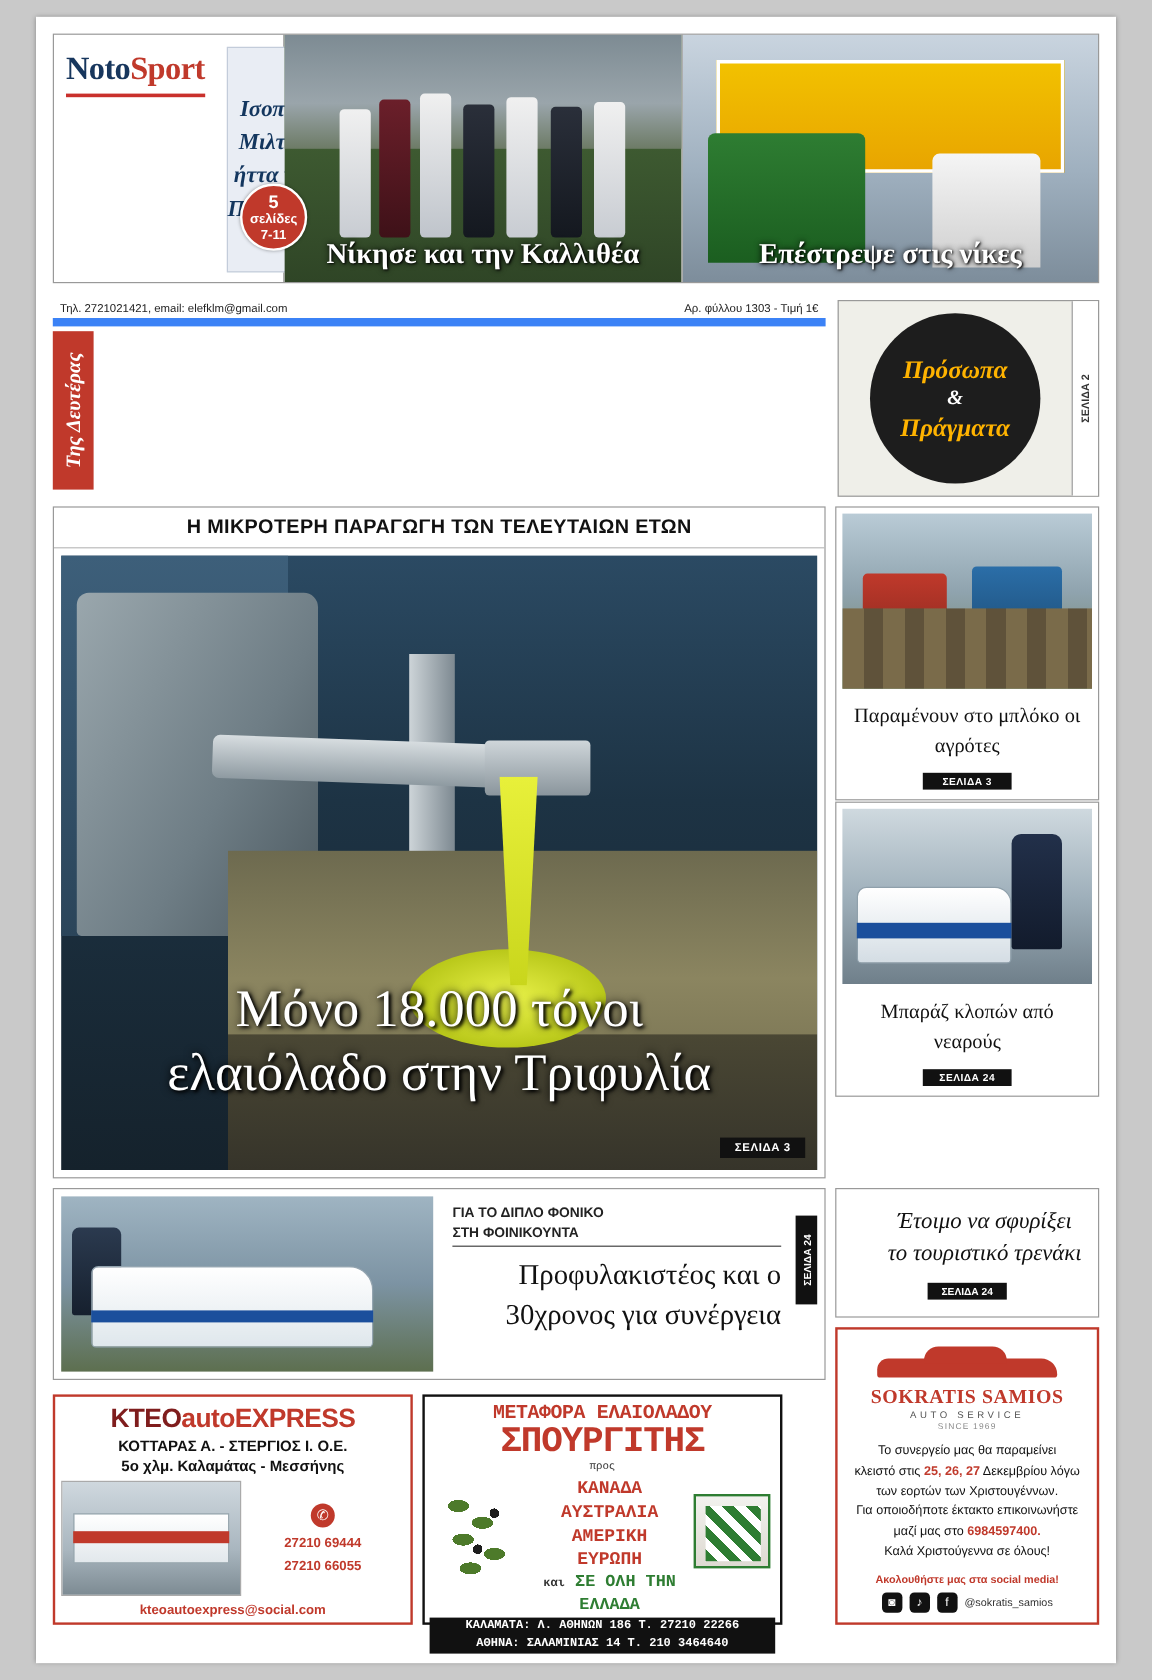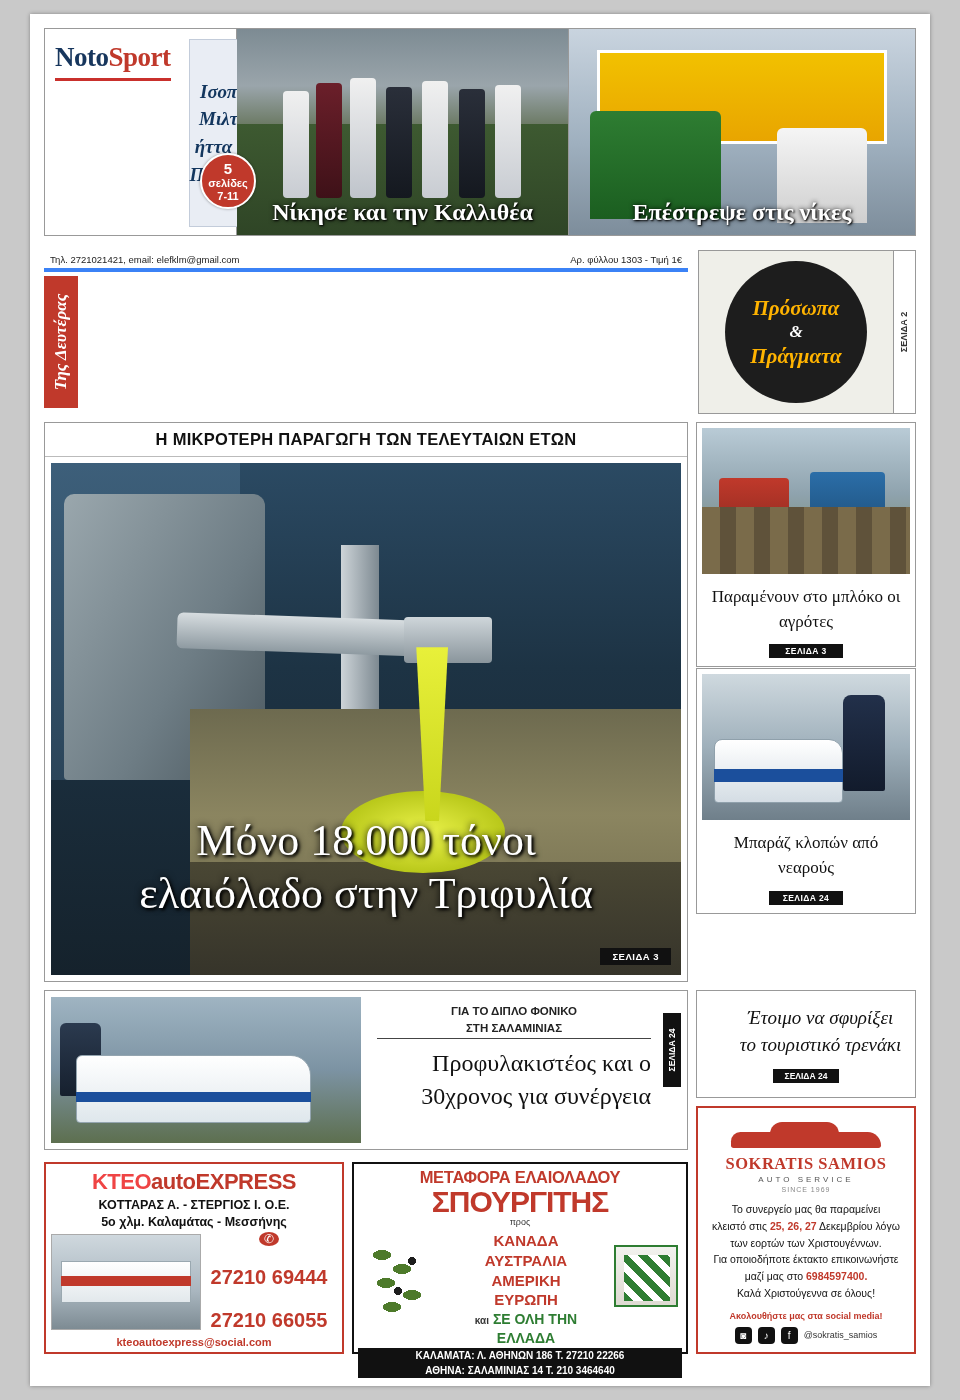--- a/index.html
+++ b/index.html
@@ -91,21 +91,21 @@
     position:absolute; right:14%; bottom:6%; width:26%; height:46%;
     background:linear-gradient(#f5f5f5,#cfcfcf); border-radius:6px 6px 0 0;
   }
 
   
   .masthead-row {
     position:absolute; left:14px; top:236px; width:872px; height:164px;
   }
   .mh-left { position:absolute; left:0; top:0; width:644px; height:164px; }
   .mh-info {
-    height:22px; border-bottom:4px solid #3b82f6; display:flex; align-items:center;
+    height:22px; border-bottom:7px solid #3b82f6; display:flex; align-items:center;
     justify-content:space-between; font-size:9.5px; color:#222; padding:0 6px;
   }
   .mh-blue {
     position:absolute; left:36px; top:26px; right:0; height:132px;
     background:#1a4ea8; border:1px solid #14387a;
     display:flex; flex-direction:column; align-items:center; justify-content:center;
   }
   .mh-title {
     font-family:"DejaVu Sans", sans-serif; font-weight:bold;
     font-size:64px; color:#fff; letter-spacing:6px; line-height:1;
@@ -238,21 +238,21 @@
     background:linear-gradient(#9fb4c2,#7c93a3 50%,#5d6f4f); }
   .story-photo .van{ position:absolute; left:8%; bottom:14%; width:76%; height:46%;
     background:linear-gradient(#ffffff,#dfe7ec); border-radius:6px 20px 4px 4px;
     border:1px solid #94a5b0; }
   .story-photo .vanstripe{ position:absolute; left:8%; bottom:28%; width:76%; height:7%;
     background:#1b4f9c; }
   .story-photo .person{ position:absolute; left:3%; top:18%; width:13%; height:50%;
     background:linear-gradient(#2b3a4f,#16202e); border-radius:6px 6px 2px 2px; }
   .story-text { flex:1; padding:12px 36px 10px 10px; position:relative; }
   .story-kicker {
-    text-align:center; font-size:11.5px; font-weight:bold; color:#222; line-height:1.5;
+    text-align:left; font-size:11.5px; font-weight:bold; color:#222; line-height:1.5;
   }
   .story-kicker .u { border-bottom:1px solid #444; }
   .story-head {
     margin-top:8px; text-align:right; font-family:"Liberation Serif", serif;
     font-size:24px; line-height:1.4; color:#111;
   }
   .story-tab {
     position:absolute; right:6px; top:22px; width:18px; height:74px;
     background:#111; color:#fff; display:flex; align-items:center; justify-content:center;
   }
@@ -299,40 +299,40 @@
   .sico { width:17px; height:17px; border-radius:4px; background:#111; color:#fff;
     font-size:10px; display:flex; align-items:center; justify-content:center; }
   .sok-handle { font-size:9px; color:#333; }
 
   .ad-kteo {
     position:absolute; left:14px; top:1148px; width:300px; height:192px;
     border:2px solid #c0392b; background:#fff; padding:5px;
   }
   .kteo-top { text-align:center; }
   .kteo-name { font-weight:bold; font-size:22px; letter-spacing:-.5px; }
-  .kteo-name .k { color:#ef4444; }
+  .kteo-name .k { color:#7f1d1d; }
   .kteo-name .a { color:#c0392b; }
   .kteo-line { font-size:12.5px; font-weight:bold; color:#111; margin-top:3px; }
   .kteo-mid { display:flex; margin-top:5px; height:96px; }
   .kteo-photo { width:150px; background:linear-gradient(#cfd8de,#a9b6bf 60%,#7d8b93);
     position:relative; overflow:hidden; border:1px solid #aaa; }
   .kteo-photo .bld{ position:absolute; left:6%; top:28%; width:88%; height:44%;
     background:linear-gradient(#fff,#e2e8ec); border:1px solid #9aa8b0; }
   .kteo-photo .red{ position:absolute; left:6%; top:44%; width:88%; height:10%;
     background:#c0392b; }
   .kteo-phones { flex:1; display:flex; flex-direction:column; align-items:center;
     justify-content:center; }
   .phone-ico { width:20px; height:20px; border-radius:50%; background:#c0392b; color:#fff;
     display:flex; align-items:center; justify-content:center; font-size:12px; }
-  .kteo-phone { color:#c0392b; font-weight:bold; font-size:20px; margin-top:20px; }
+  .kteo-phone { color:#c0392b; font-weight:bold; font-size:11px; margin-top:7px; }
   .kteo-mail { text-align:center; color:#c0392b; font-weight:bold; font-size:11px; margin-top:6px; }
 
   .ad-spour {
-    position:absolute; left:322px; top:1148px; width:336px; height:192px;
-    border:2px solid #111; background:#fff; padding:4px;
+    position:absolute; left:322px; top:1148px; width:300px; height:192px;
+    border:2px solid #111; background:#fff; padding:4px;font-family:Liberation Mono, monospace;
   }
   .sp-t1 { text-align:center; font-weight:bold; font-size:16.5px; color:#c0392b;
     -webkit-text-stroke:0; letter-spacing:-.3px; }
   .sp-t2 { text-align:center; font-weight:bold; font-size:30px; color:#c0392b; line-height:1;
     letter-spacing:-1px; }
   .sp-pros { text-align:center; font-size:9px; color:#333; }
   .sp-body { display:flex; margin-top:2px; height:104px; }
   .sp-olive { width:88px; position:relative; }
   .sp-olive .branch { position:absolute; left:10px; top:14px; width:70px; height:74px;
     background:
@@ -468,21 +468,21 @@
 
   <div class="story">
     <div class="story-photo">
       <div class="person"></div>
       <div class="van"></div>
       <div class="vanstripe"></div>
     </div>
     <div class="story-text">
       <div class="story-kicker">
         <div>ΓΙΑ ΤΟ ΔΙΠΛΟ ΦΟΝΙΚΟ</div>
-        <div class="u">ΣΤΗ ΣΑΛΑΜΙΝΙΑΣ</div>
+        <div class="u">ΣΤΗ ΦΟΙΝΙΚΟΥΝΤΑ</div>
       </div>
       <div class="story-head">Προφυλακιστέος και ο 30χρονος για συνέργεια</div>
       <div class="story-tab">
         <span>ΣΕΛΙΔΑ 24</span>
       </div>
     </div>
   </div>
 
   <div class="train">
     <div class="train-head">

